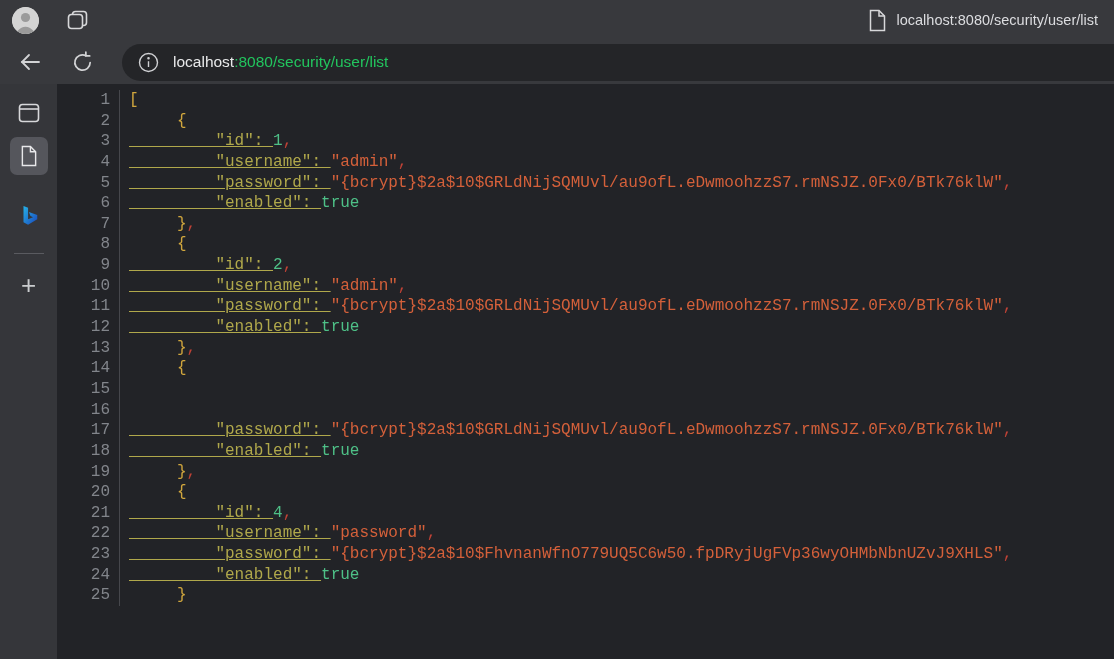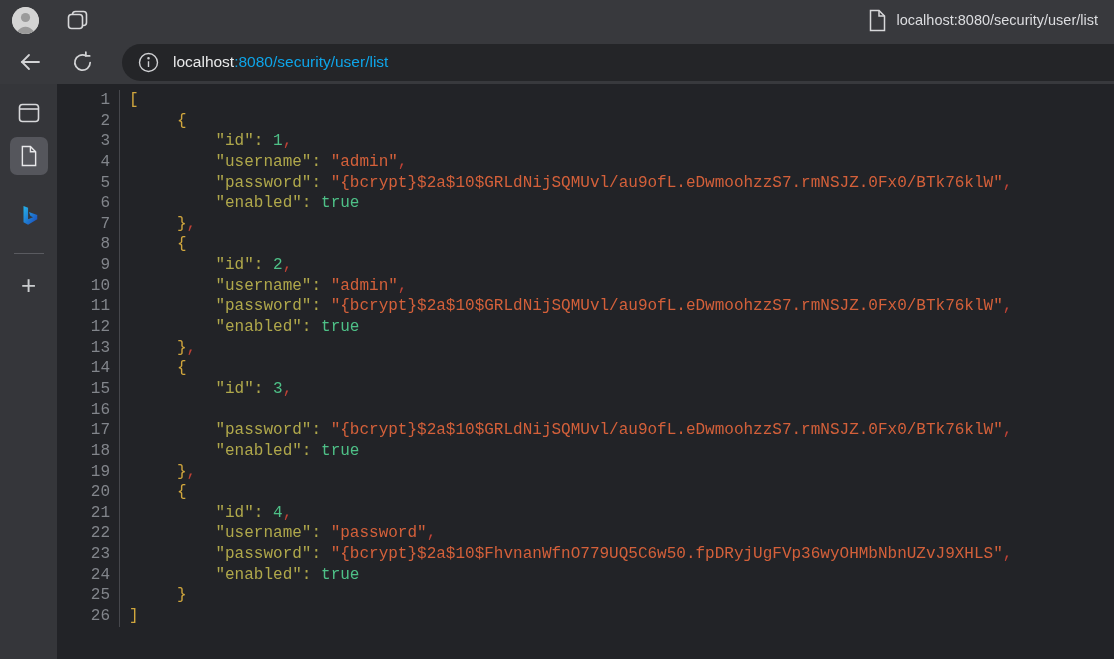--- a/index.html
+++ b/index.html
@@ -30,21 +30,21 @@
   }
   .nav-btn:nth-child(1){ margin-left:8px; }
   .nav-btn:nth-child(2){ margin-left:8px; }
   .url-pill {
     margin-left:18px; flex:1 1 auto; height:37px; background:#242528;
     border-radius:19px 0 0 19px; display:flex; align-items:center;
     padding-left:16px; cursor:text;
   }
   .url-text { margin-left:14px; font-size:15.5px; white-space:nowrap; }
   .url-text .host { color:#e9eaeb;text-align:right; }
-  .url-text .rest { color:#0ea5e9; }
+  .url-text .rest { color:#22c55e; }
 
   
   .main { display:flex; height:575px; }
   .side-rail {
     width:57px; background:#35363a; flex:0 0 auto;
     display:flex; flex-direction:column; align-items:center; padding-top:10px;
   }
   .rail-btn {
     width:38px; height:38px; margin-bottom:5px; border-radius:7px;
     display:flex; align-items:center; justify-content:center; cursor:pointer;
@@ -61,21 +61,21 @@
     font-size:16px; padding-top:6px;
   }
   .line { display:flex; line-height:20.65px; height:20.65px; }
   .ln {
     flex:0 0 63px; text-align:right; padding-right:9px;
     color:var(--c-linenum,#82858b); border-right:1px solid var(--c-separator,#46474c);
     user-select:none;
   }
   .lt { white-space:pre; padding-left:9px; }
   .tk-brace { color:var(--c-brace,#d0a63d); }
-  .tk-key   { color:var(--c-key,#b0a84b); }
+  .tk-key   { color:var(--c-key,#b0a84b);text-decoration:underline; }
   .tk-str   { color:var(--c-str,#d4603a); }
   .tk-num   { color:var(--c-num,#4ec087); }
   .tk-bool  { color:var(--c-num,#4ec087); }
   .tk-comma { color:var(--c-comma,#bf4236); }
 
   svg { display:block; }
 </style>
 </head>
 <body>
 
@@ -212,21 +212,20 @@
         <div class="line">
           <span class="ln">13</span>
           <span class="lt"><span class="tk-brace">     }</span><span class="tk-comma">,</span></span>
         </div>
         <div class="line">
           <span class="ln">14</span>
           <span class="lt"><span class="tk-brace">     {</span></span>
         </div>
         <div class="line">
           <span class="ln">15</span>
-          <span class="lt"><span class="tk-key">         ″id″: </span><span class="tk-num">3</span><span class="tk-comma">,</span></span>
         </div>
         <div class="line">
           <span class="ln">16</span>
         </div>
         <div class="line">
           <span class="ln">17</span>
           <span class="lt"><span class="tk-key">         ″password″: </span><span class="tk-str">″{bcrypt}$2a$10$GRLdNijSQMUvl/au9ofL.eDwmoohzzS7.rmNSJZ.0Fx0/BTk76klW″</span><span class="tk-comma">,</span></span>
         </div>
         <div class="line">
           <span class="ln">18</span>
@@ -253,20 +252,16 @@
           <span class="lt"><span class="tk-key">         ″password″: </span><span class="tk-str">″{bcrypt}$2a$10$FhvnanWfnO779UQ5C6w50.fpDRyjUgFVp36wyOHMbNbnUZvJ9XHLS″</span><span class="tk-comma">,</span></span>
         </div>
         <div class="line">
           <span class="ln">24</span>
           <span class="lt"><span class="tk-key">         ″enabled″: </span><span class="tk-bool">true</span></span>
         </div>
         <div class="line">
           <span class="ln">25</span>
           <span class="lt"><span class="tk-brace">     }</span></span>
         </div>
-        <div class="line">
-          <span class="ln">26</span>
-          <span class="lt"><span class="tk-brace">]</span></span>
-        </div>
       </div>
   </div>
 
 </div>
 
 </body></html>

